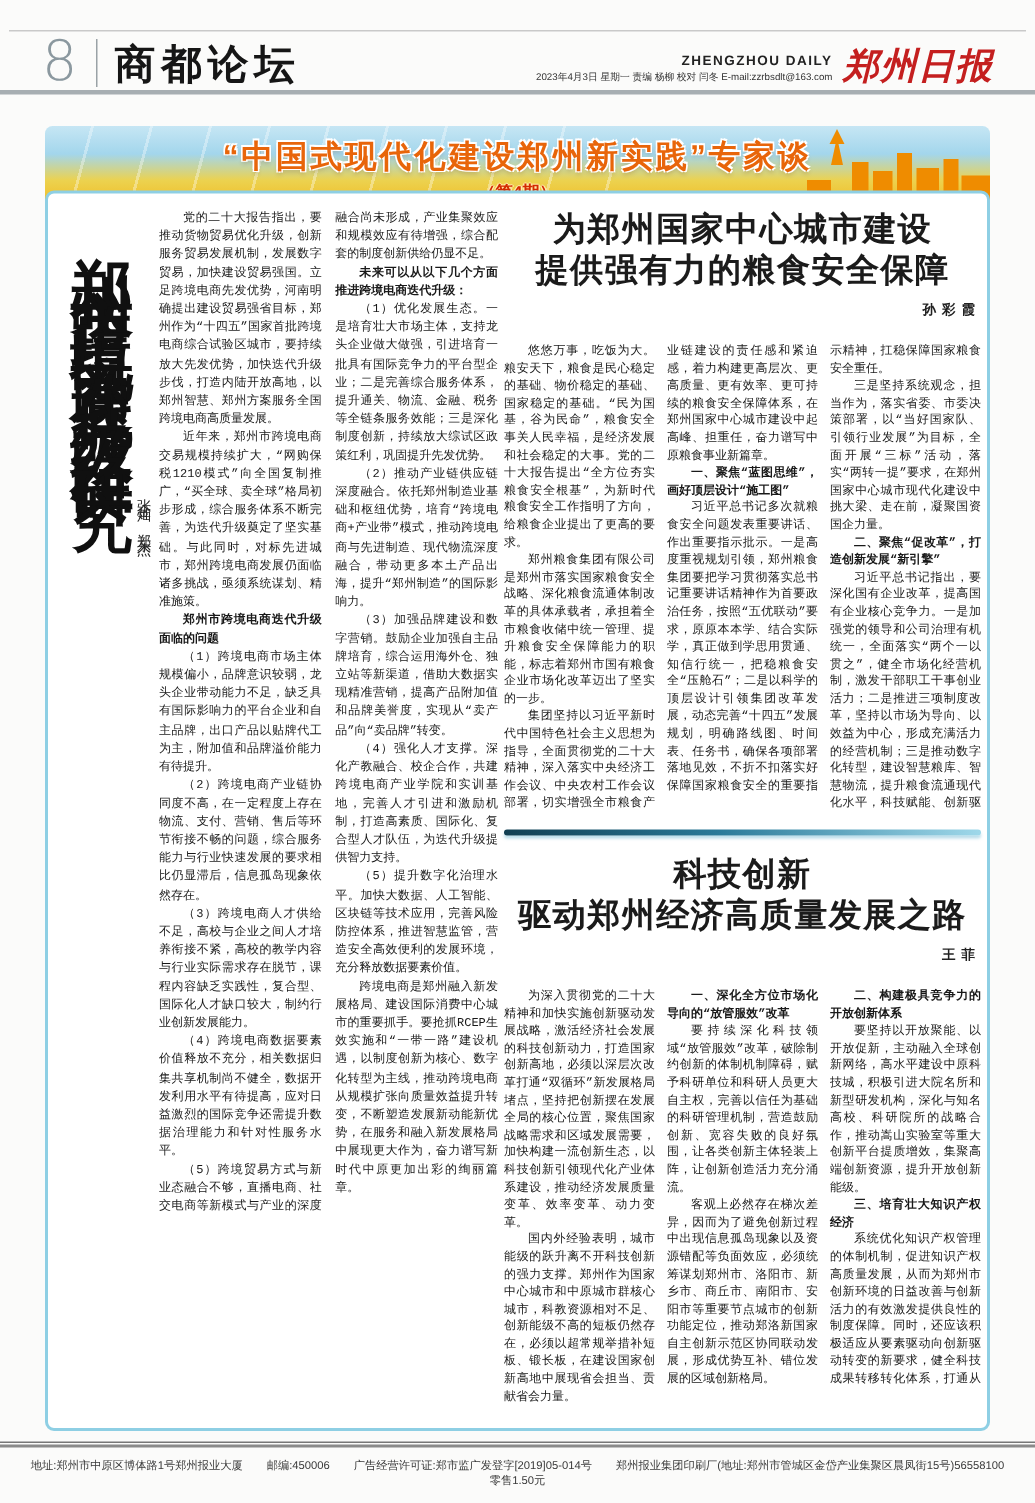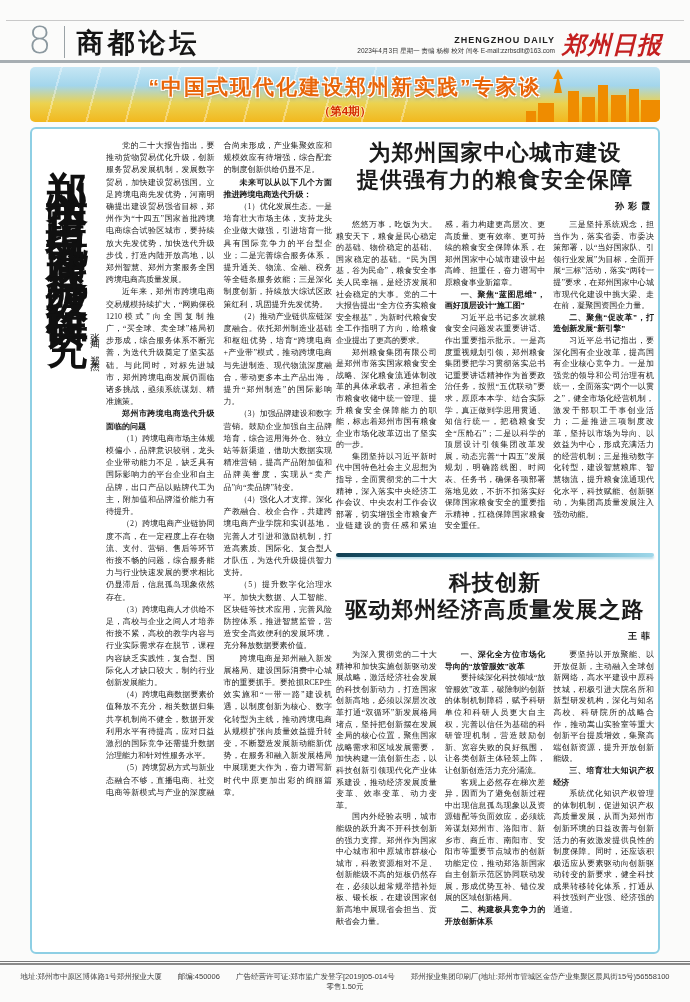--- a/index.html
+++ b/index.html
@@ -13,47 +13,47 @@
   .page-num{font-size:37px;line-height:34px;font-weight:200;color:#8b989f;font-family:"DejaVu Sans",sans-serif;}
   .hdr-div{width:1px;height:32px;background:#9aa2a6;margin:0 12px 0 12px;}
   .sec-title{font-size:27px;line-height:30px;font-weight:700;letter-spacing:4px;color:#161616;}
   .hdr-right{margin-left:auto;display:flex;align-items:center;}
   .hdr-right-col{text-align:right;margin-right:7px;}
   .masthead-en{font-size:9px;font-weight:700;letter-spacing:1px;color:#222;}
   .dateline{font-size:6.5px;color:#333;margin-top:2px;white-space:nowrap;}
   .masthead-cn{font-size:24px;line-height:26px;font-weight:900;font-style:italic;color:#c41f1f;font-family:"Liberation Serif",serif;letter-spacing:1px;}
   .header-rule{position:absolute;top:60px;left:0;width:690px;height:3px;background:#a7aeb2;}
   
-  .banner{position:absolute;top:67px;left:30px;width:630px;height:55px;border-radius:5px;overflow:hidden;
+  .banner{position:absolute;top:84px;left:30px;width:630px;height:55px;border-radius:5px;overflow:hidden;
     background:linear-gradient(180deg,#c6e6f4 0%,#a3d6ec 34%,#ecd24f 66%,#f2b81e 100%);}
   .banner:before{content:"";position:absolute;left:-40px;top:-30px;width:420px;height:120px;
     background:repeating-linear-gradient(105deg,rgba(255,255,255,.35) 0 2px,rgba(255,255,255,0) 2px 38px);}
   .banner-skyline{position:absolute;right:0;bottom:0;height:55px;}
   .banner-text{position:absolute;left:0;top:6px;width:100%;text-align:center;}
   .banner-title{font-size:21px;font-weight:900;color:#e8650a;letter-spacing:2px;
     text-shadow:-1px -1px 0 #fff,1px -1px 0 #fff,-1px 1px 0 #fff,1px 1px 0 #fff,0 2px 3px rgba(120,60,0,.25);}
   .banner-issue{font-size:11.5px;font-weight:700;color:#d42a00;margin-top:3px;
     text-shadow:-1px 0 0 #ffe9a8,1px 0 0 #ffe9a8,0 -1px 0 #ffe9a8,0 1px 0 #ffe9a8;}
   
   .content-box{position:absolute;top:127px;left:30px;width:626px;height:823px;background:#fff;
     border:2px solid #8ecfe4;border-radius:6px;}
   
   .vtitle{position:absolute;left:7px;top:8px;height:804px;writing-mode:vertical-rl;text-orientation:upright;
     font-family:"Liberation Serif",serif;font-weight:900;font-size:42px;letter-spacing:11px;color:#101010;overflow:hidden;}
   .vauthors{position:absolute;left:56px;top:196px;height:170px;writing-mode:vertical-rl;text-orientation:upright;
     font-size:9.5px;letter-spacing:3px;color:#222;}
   .left-body{position:absolute;left:74px;top:11px;width:226px;height:800px;column-count:2;column-gap:9px;
     font-family:"Liberation Serif",serif;font-size:8px;line-height:12.2px;text-align:justify;overflow:hidden;color:#191919;}
-  .left-body p,.a-body p{margin:0;text-indent:2em;}
+  .left-body p,.a-body p{margin:0;text-indent:2em;font-family:Liberation Mono, monospace;}
   .bold-para{font-weight:700;font-family:"Liberation Sans",sans-serif;}
   
   .grain{position:absolute;left:304px;top:10px;width:318px;}
   .a-title{text-align:center;font-weight:900;font-size:22px;line-height:27px;color:#1b1b1b;letter-spacing:1px;}
   .a-author{text-align:right;font-size:9px;font-weight:700;color:#222;margin-top:7px;letter-spacing:4px;}
-  .a-body{margin-top:6px;height:315px;column-count:3;column-gap:8px;font-family:"Liberation Serif",serif;
+  .a-body{margin-top:16px;height:315px;column-count:3;column-gap:8px;font-family:"Liberation Serif",serif;
     font-size:8px;line-height:11.6px;text-align:justify;overflow:hidden;color:#191919;}
   .article-divider{position:absolute;left:304px;top:424px;width:318px;height:4px;border-radius:2px;
     background:linear-gradient(90deg,#123f52 0%,#2a7a99 45%,#9fd8ea 100%);box-shadow:0 2px 2px rgba(120,190,215,.5);}
   .tech{position:absolute;left:304px;top:440px;width:318px;}
   .tech .a-body{height:288px;}
   
   .footer-rule{position:absolute;top:961px;left:0;width:690px;height:4px;border-top:1px solid #777;border-bottom:2px solid #8a8a8a;box-sizing:border-box;}
   .footer{position:absolute;top:972px;left:0;width:690px;text-align:center;font-size:7.5px;color:#3a3a3a;}
   .footer span{margin:0 8px;white-space:nowrap;}
 </style>

